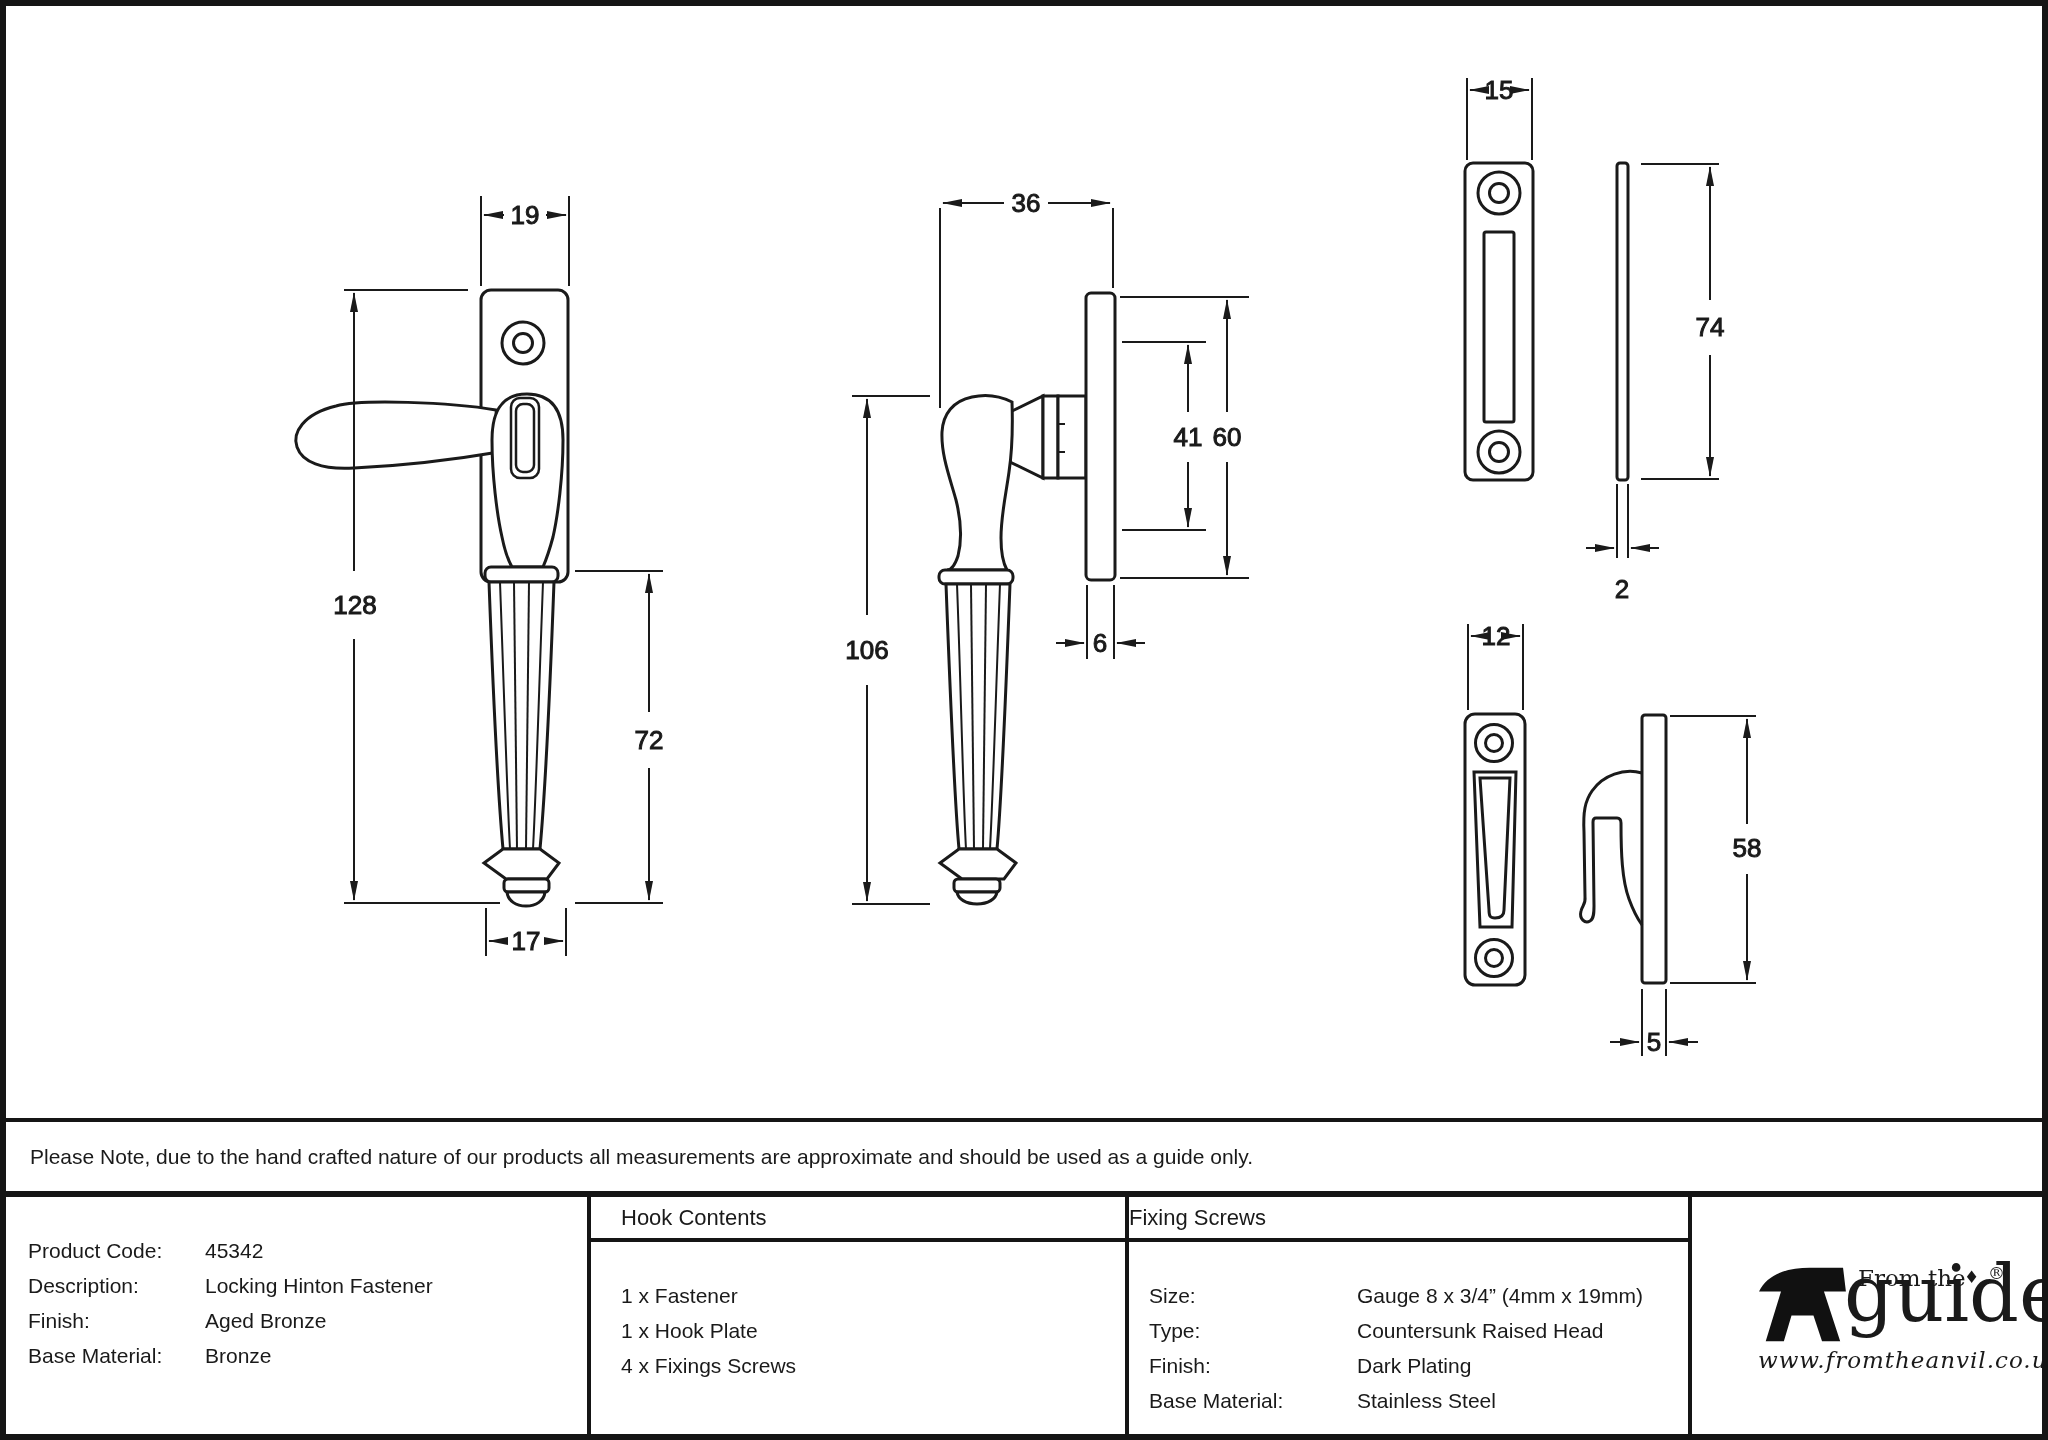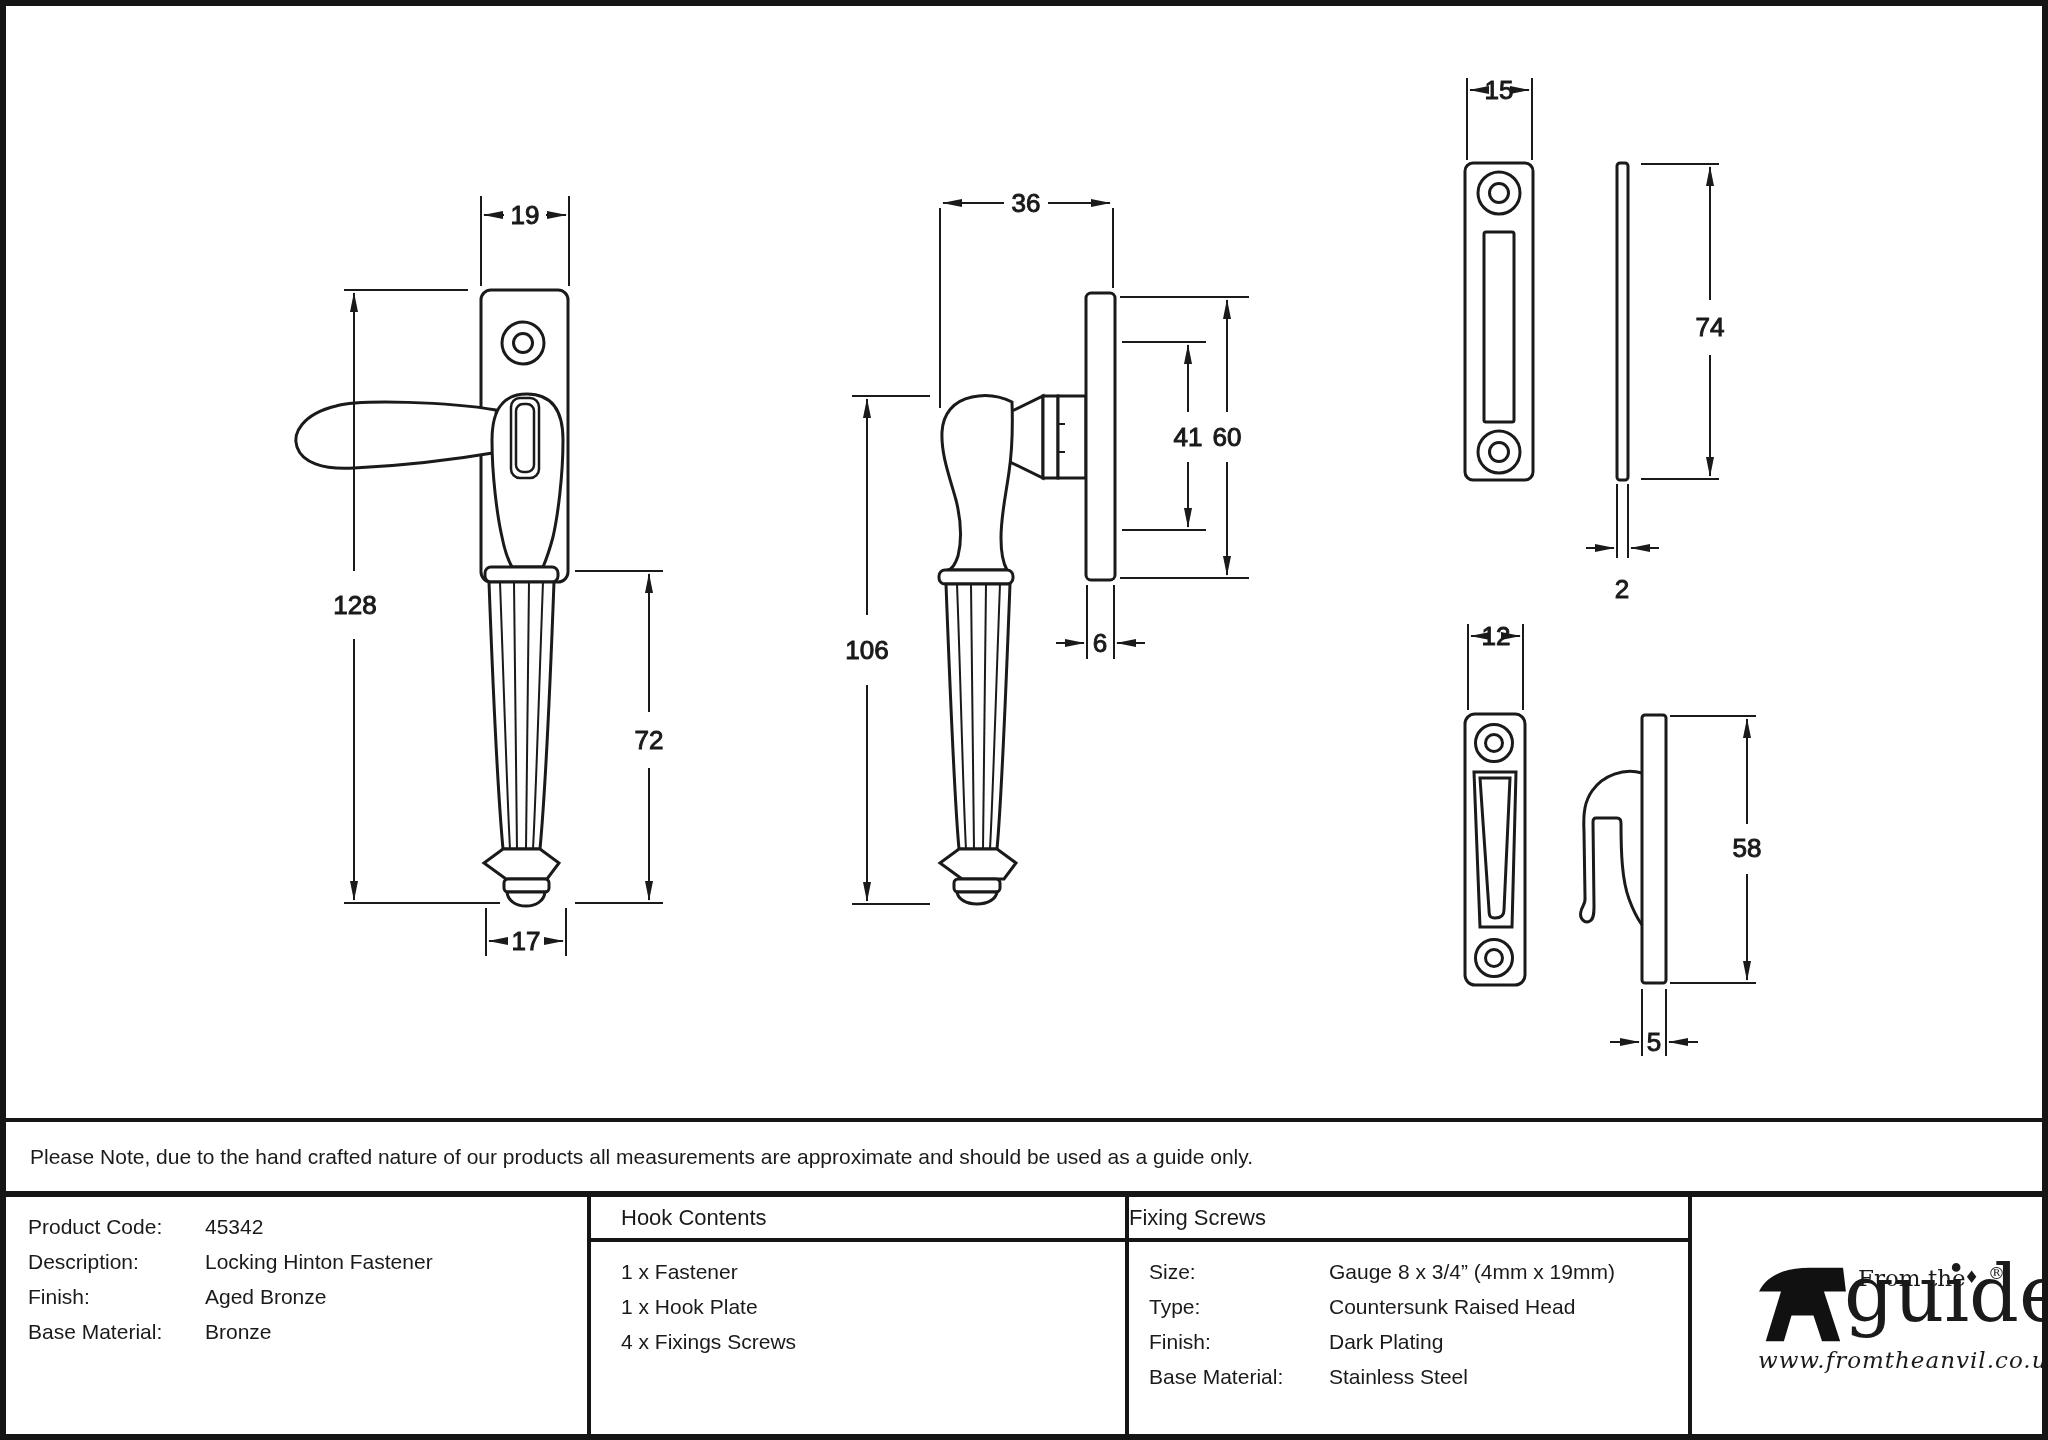--- a/index.html
+++ b/index.html
@@ -35,24 +35,24 @@
   .col + .col{border-left:4px solid #151515;}
   .cell-h{
     height:41px;box-sizing:content-box;
     border-bottom:4px solid #151515;
     display:flex;align-items:center;
     font-size:22px;
   }
   .col-product .cell-h{padding-left:22px;}
   .col-pack .cell-h{padding-left:30px;}
   .col-screws .cell-h{}
-  .cell-b{flex:1;padding-top:12px;font-size:21px;}
+  .cell-b{flex:1;padding-top:12px;font-size:21px;margin-top:24px;}
   .kv-row{display:grid;height:35px;align-items:center;}
   .col-product .kv-row{grid-template-columns:177px 1fr;padding-left:22px;}
-  .col-screws .kv-row{grid-template-columns:180px 1fr;padding-left:20px;}
+  .col-screws .kv-row{grid-template-columns:180px 1fr;padding-left:20px;gap:28px;}
   .pack-item{height:35px;display:flex;align-items:center;padding-left:30px;}
 
   .col-logo{position:relative;}
   .logo-anvil-icon{position:absolute;left:62px;top:64px;width:96px;height:84px;}
   .logo-fromthe{position:absolute;left:166px;top:68px;font-family:"DejaVu Serif",serif;font-size:23px;}
   .logo-diamond{position:absolute;left:272px;top:70px;font-size:17px;font-family:"DejaVu Serif",serif;}
   .logo-brand{position:absolute;left:152px;top:58px;font-family:"DejaVu Serif",serif;font-size:78px;line-height:1;}
   .logo-reg{position:absolute;left:296px;top:66px;font-family:"DejaVu Serif",serif;font-size:17px;}
   .logo-site{position:absolute;left:66px;top:150px;font-family:"DejaVu Serif",serif;font-style:italic;font-size:23px;letter-spacing:1px;}
 

